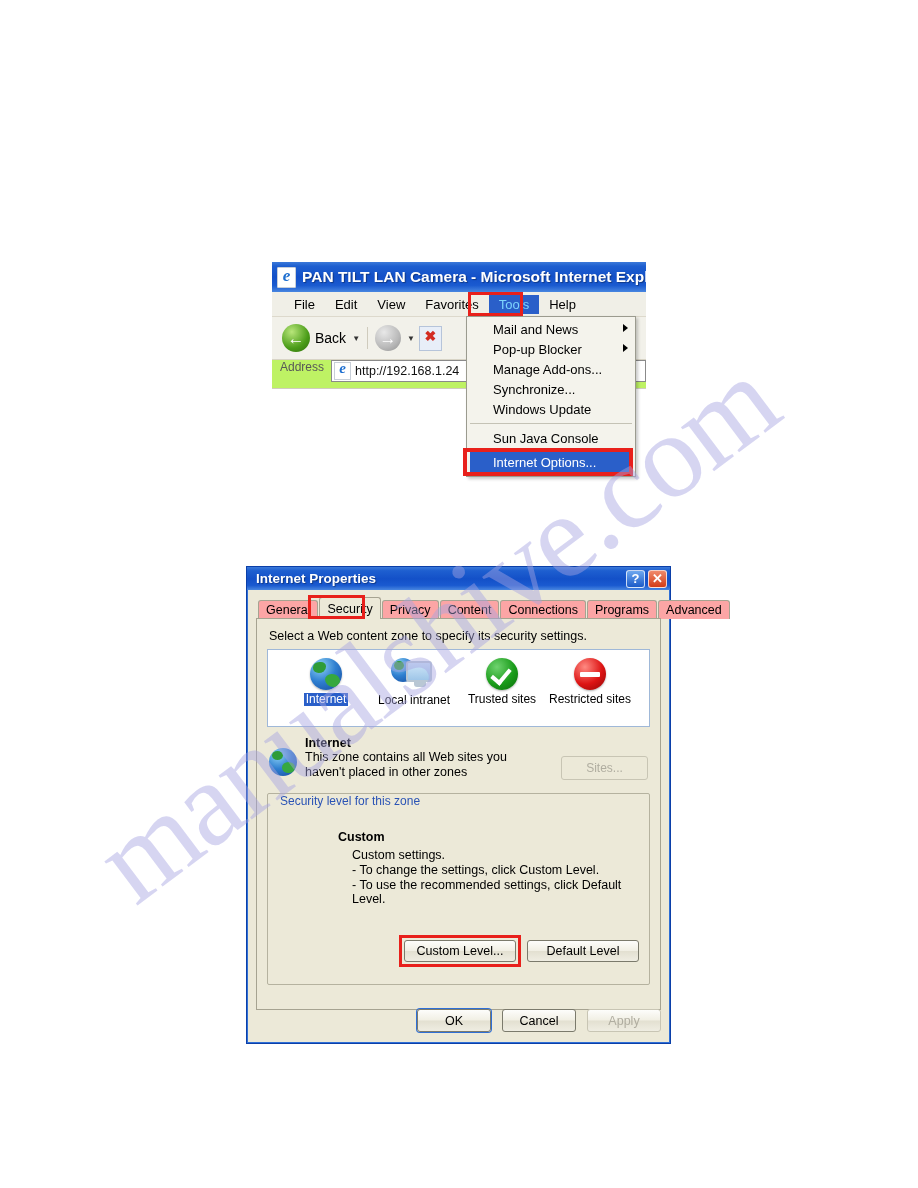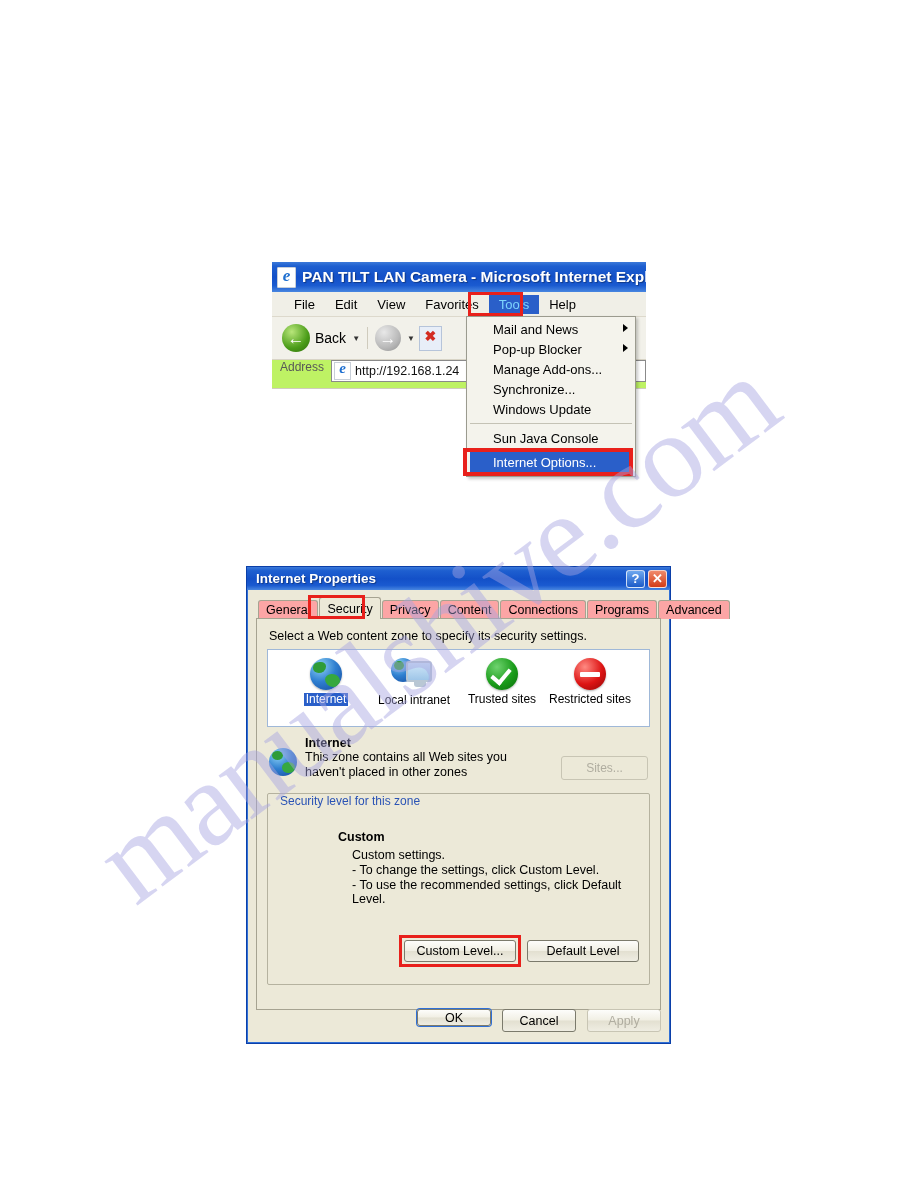--- a/index.html
+++ b/index.html
@@ -296,21 +296,21 @@
     box-sizing:border-box;font-family:"Liberation Sans", sans-serif;
   }
   #custom-level-btn{position:absolute;left:136px;top:146px;width:112px;height:22px;}
   #default-level-btn{position:absolute;left:259px;top:146px;width:112px;height:22px;}
   #cl-highlight{
     position:absolute;left:131px;top:141px;width:122px;height:32px;
     border:3px solid #e8201b;box-sizing:border-box;pointer-events:none;
   }
 
   #dlg-footer{position:absolute;left:0;bottom:8px;width:100%;height:24px;}
-  #ok-btn{position:absolute;left:170px;top:0;width:74px;height:17px;
+  #ok-btn{position:absolute;left:170px;top:0;width:74px;height:23px;
           box-shadow:0 0 0 1px #2f6fd6;border-radius:3px;}
   #cancel-btn{position:absolute;left:255px;top:0;width:74px;height:23px;}
   #apply-btn{position:absolute;left:340px;top:0;width:74px;height:23px;color:#b0ada0;border-color:#c8c5b4;}
 </style>
 </head>
 <body>
 
 <div id="watermark">
   <span>manualshive.com</span>
 </div>

